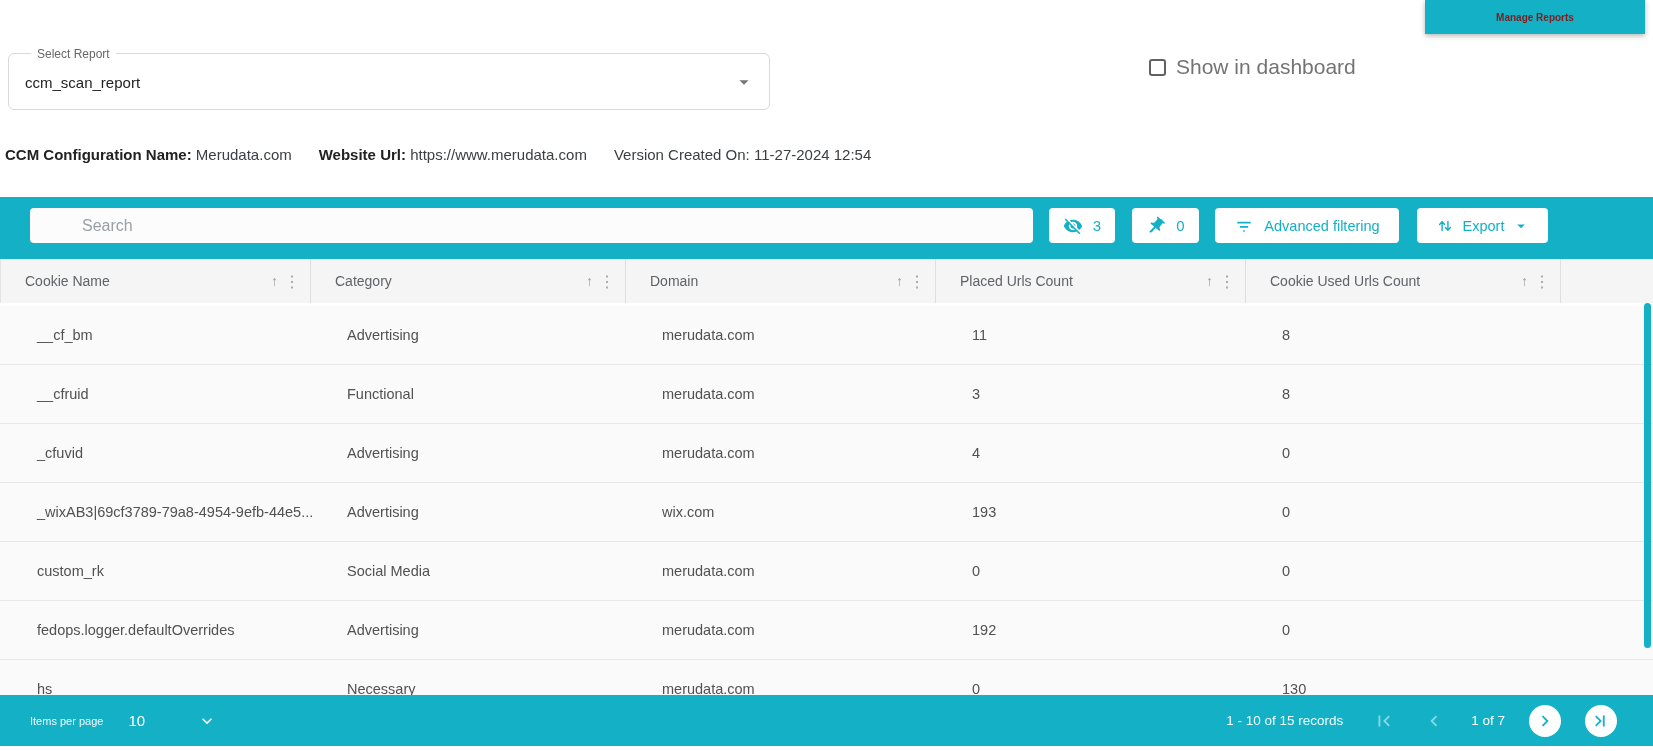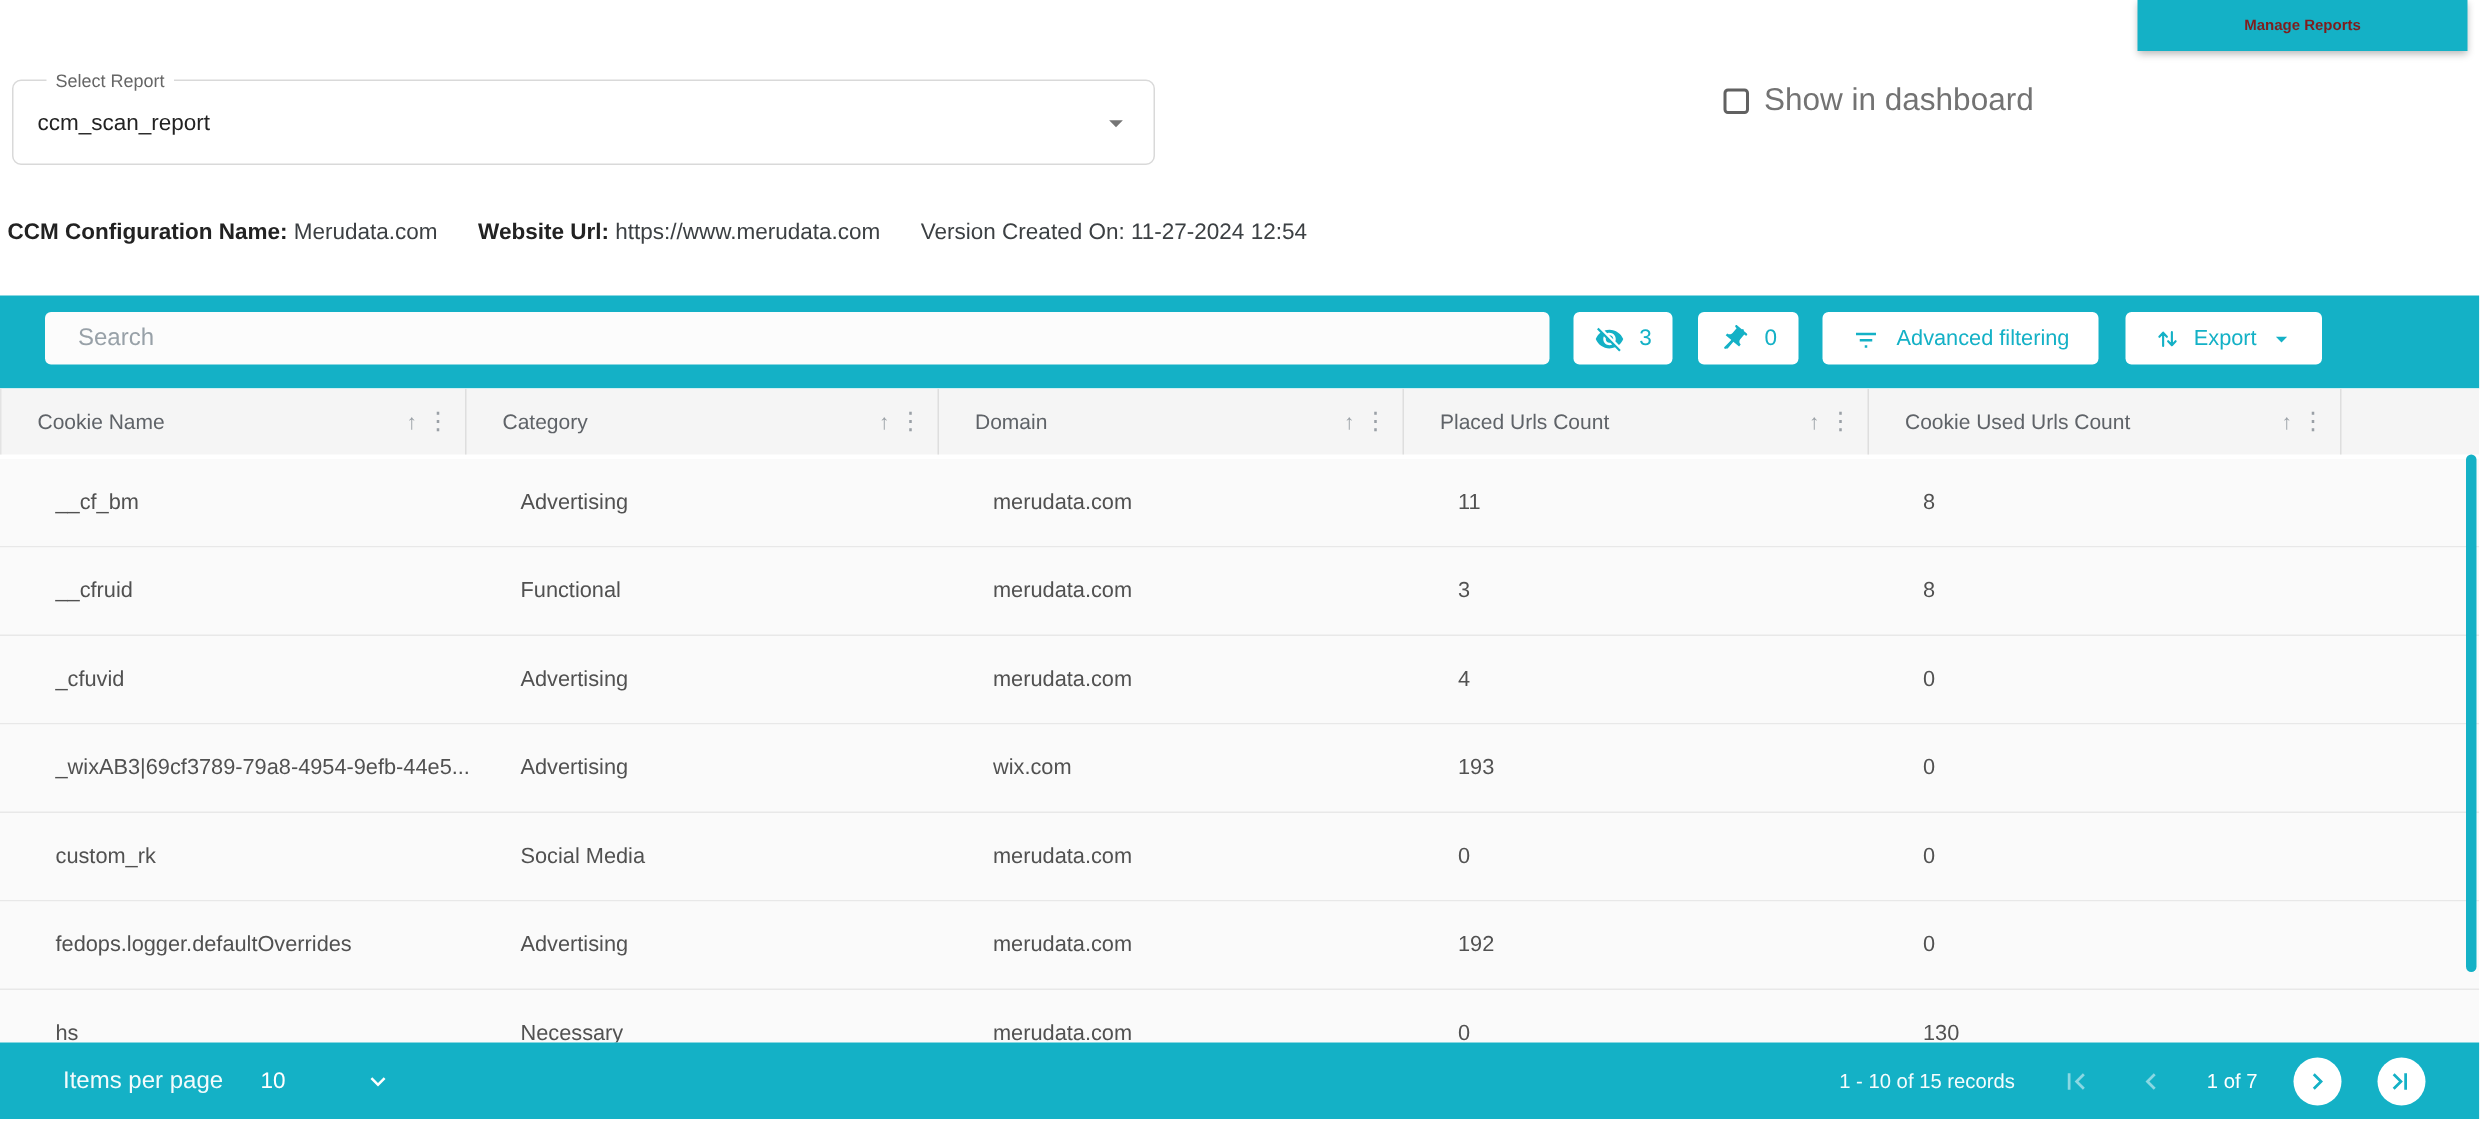--- a/index.html
+++ b/index.html
@@ -34,21 +34,21 @@
   .info-bar {
     position:absolute; left:5px; top:146px; display:flex; gap:27px;
     font-size:15px; color:#3c4043; white-space:nowrap;
   }
   .info-bar b { color:#222; font-weight:bold; }
   
   .toolbar { position:absolute; left:0; top:197px; width:1653px; height:62px; background:#14B1C6; }
   .search {
     position:absolute; left:30px; top:11px; width:1003px; height:35px;
     border:none; border-radius:4px; background:#fcfcfc; outline:none;
-    font-family:"Liberation Sans", sans-serif; font-size:16px; color:#444; padding:0 14px 0 22px;
+    font-family:"Liberation Sans", sans-serif; font-size:16px; color:#444; padding:0 14px 0 52px;
   }
   .search::placeholder { color:#98a1a8; }
   .tb-btn {
     position:absolute; top:11px; height:35px; background:#fff; border:none; border-radius:4px;
     display:flex; align-items:center; justify-content:center; gap:10px; cursor:pointer;
     color:#14B1C6; font-family:"Liberation Sans", sans-serif; font-size:14.5px;
   }
   .tb-btn svg { flex:0 0 auto; }
   .btn-eye   { left:1049px; width:66px; }
   .btn-pin   { left:1132px; width:67px; }
@@ -80,21 +80,21 @@
   }
   .v-scrollbar {
     position:absolute; right:2px; top:303px; width:7px; height:345px;
     background:#14B1C6; border-radius:4px; cursor:grab;
   }
   
   .footer {
     position:absolute; left:0; top:695px; width:1653px; height:51px; background:#14B1C6;
     display:flex; align-items:center; color:#fff;
   }
-  .ipp-label { margin-left:42px; font-size:16px; color:rgba(255,255,255,.95); }
+  .ipp-label { margin-left:30px; font-size:11px; color:rgba(255,255,255,.95); }
   .ipp-select { display:flex; align-items:center; margin-left:25px; gap:52px; cursor:pointer; }
   .ipp-value { font-size:15px; }
   .pager { position:absolute; right:36px; display:flex; align-items:center; gap:24px; }
   .records { font-size:13.5px; color:rgba(255,255,255,.96); margin-right:4px; }
   .page-nav { background:transparent; border:none; width:26px; height:26px; display:flex; align-items:center; justify-content:center; cursor:pointer; padding:0; }
   .page-nav.disabled svg path { fill:rgba(255,255,255,.5); }
   .page-indicator { font-size:13.5px; }
   .page-nav.circle {
     width:32px; height:32px; border-radius:50%; background:#fff;
   }

